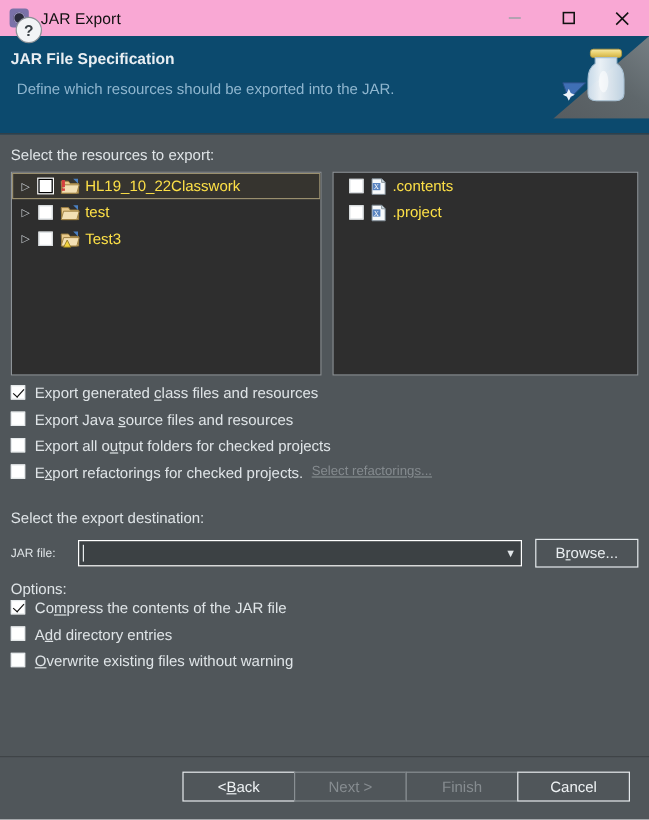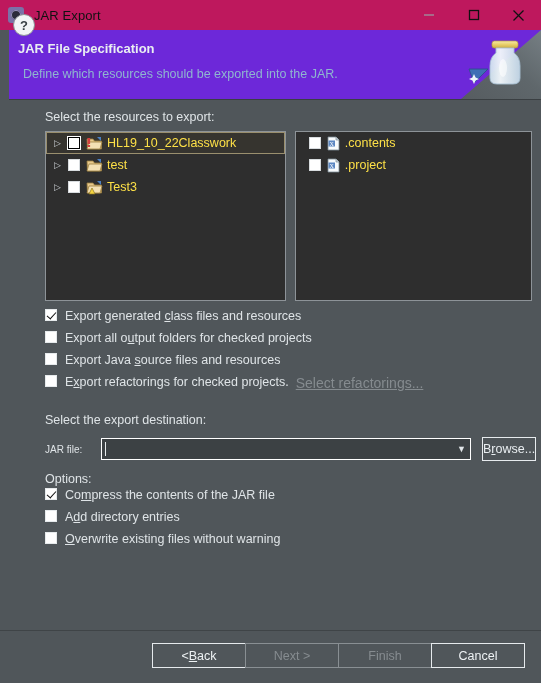--- a/index.html
+++ b/index.html
@@ -18,21 +18,21 @@
     width: 541px;
     height: 683px;
     background: #50565a;
     box-sizing: border-box;
     overflow: hidden;
   }
 
   
   .titlebar {
     height: 30px;
-    background: #be185d;
+    background: #f9a8d4;
     display: flex;
     align-items: center;
     position: relative;
   }
   .app-icon {
     width: 16px;
     height: 16px;
     margin-left: 8px;
     position: relative;
     flex: none;
@@ -69,26 +69,25 @@
     width: 45px;
     height: 30px;
     display: flex;
     align-items: center;
     justify-content: center;
   }
   .win-btn svg { display: block; }
 
   
   .header {
-    height: 70px;
-    background: #6d28d9;
+    height: 82px;
+    background: #0c4a6e;
     position: relative;
     border-bottom: 1px solid #3a3f42;
     box-sizing: border-box;
-    margin-left: 9px;
   }
   .header-title {
     position: absolute;
     left: 9px;
     top: 11px;
     font-size: 13px;
     font-weight: bold;
     color: #e9eef2;
   }
   .header-sub {
@@ -101,21 +100,21 @@
   .header-art {
     position: absolute;
     right: 0;
     top: 0;
     width: 86px;
     height: 69px;
     overflow: hidden;
   }
 
   
-  .body { position: relative; padding: 0 9px; margin-left: 36px; }
+  .body { position: relative; padding: 0 9px; }
   .label {
     font-size: 12.5px;
     color: #dfe4e7;
   }
   .panels {
     display: flex;
     gap: 9px;
     margin-top: 7px;
   }
   .tree-panel {
@@ -186,21 +185,21 @@
     position: absolute;
     left: 3px; top: 0px;
     width: 4px; height: 8px;
     border: solid #111;
     border-width: 0 1.6px 1.6px 0;
     transform: rotate(42deg);
   }
   .opt-label { font-size: 12.5px; color: #dfe4e7; white-space: nowrap; }
   .mn { text-decoration: underline; }
   .dis-link {
-    font-size: 14px;
+    font-size: 11px;
     color: #858b8f;
     text-decoration: underline;
     margin-left: 7px;
     white-space: nowrap;
   }
 
   .section-gap { height: 16px; }
 
   .jarrow {
     display: flex;
@@ -451,25 +450,25 @@
       </div>
     </div>
 
     <div class="opts">
       <div class="optrow">
         <span class="opt-box checked"></span>
         <span class="opt-label"><span>Export generated </span><span class="mn">c</span><span>lass files and resources</span></span>
       </div>
       <div class="optrow">
         <span class="opt-box"></span>
+        <span class="opt-label"><span>Export Java </span><span class="mn">s</span><span>ource files and resources</span></span>
+      </div>
+      <div class="optrow">
+        <span class="opt-box"></span>
         <span class="opt-label"><span>Export all o</span><span class="mn">u</span><span>tput folders for checked projects</span></span>
-      </div>
-      <div class="optrow">
-        <span class="opt-box"></span>
-        <span class="opt-label"><span>Export Java </span><span class="mn">s</span><span>ource files and resources</span></span>
       </div>
       <div class="optrow">
         <span class="opt-box"></span>
         <span class="opt-label"><span>E</span><span class="mn">x</span><span>port refactorings for checked projects.</span></span>
         <span class="dis-link">Select refactorings...</span>
       </div>
     </div>
 
     <div class="section-gap"></div>
 

